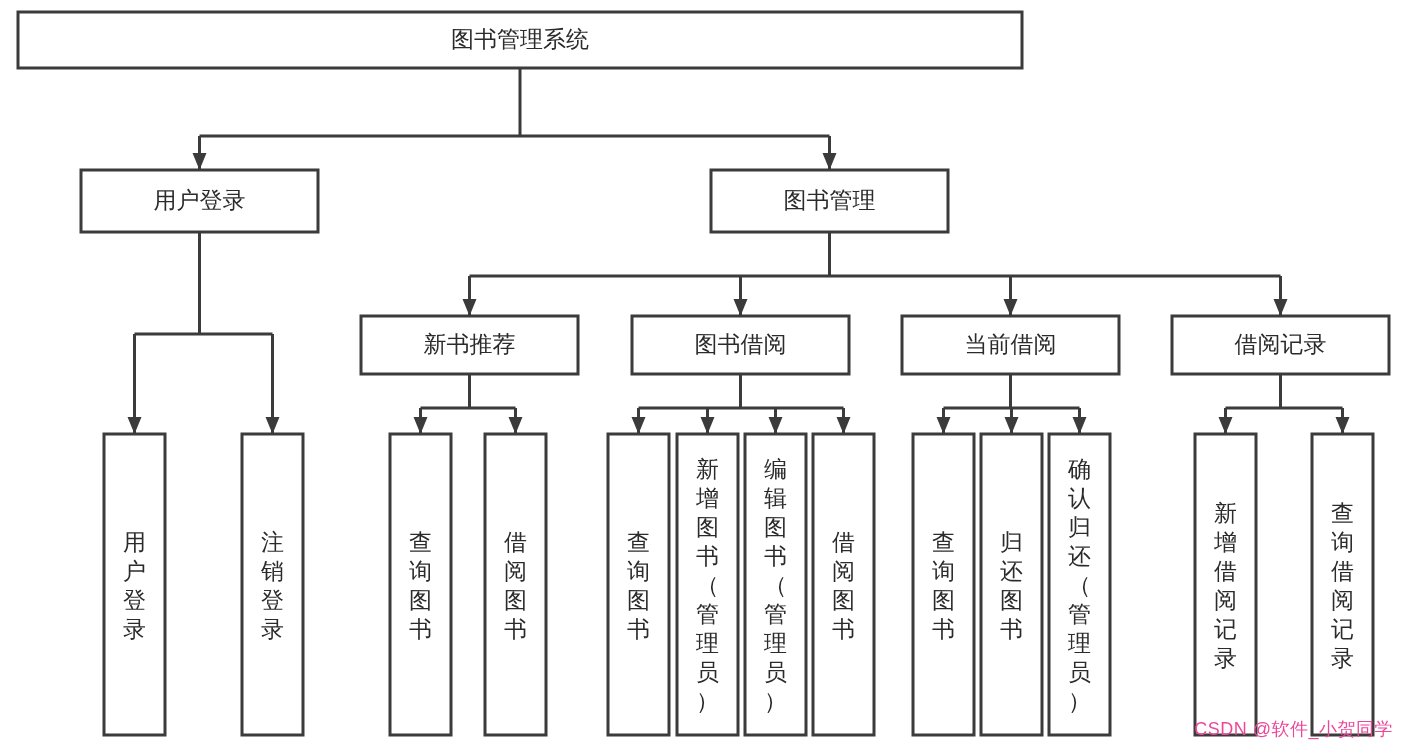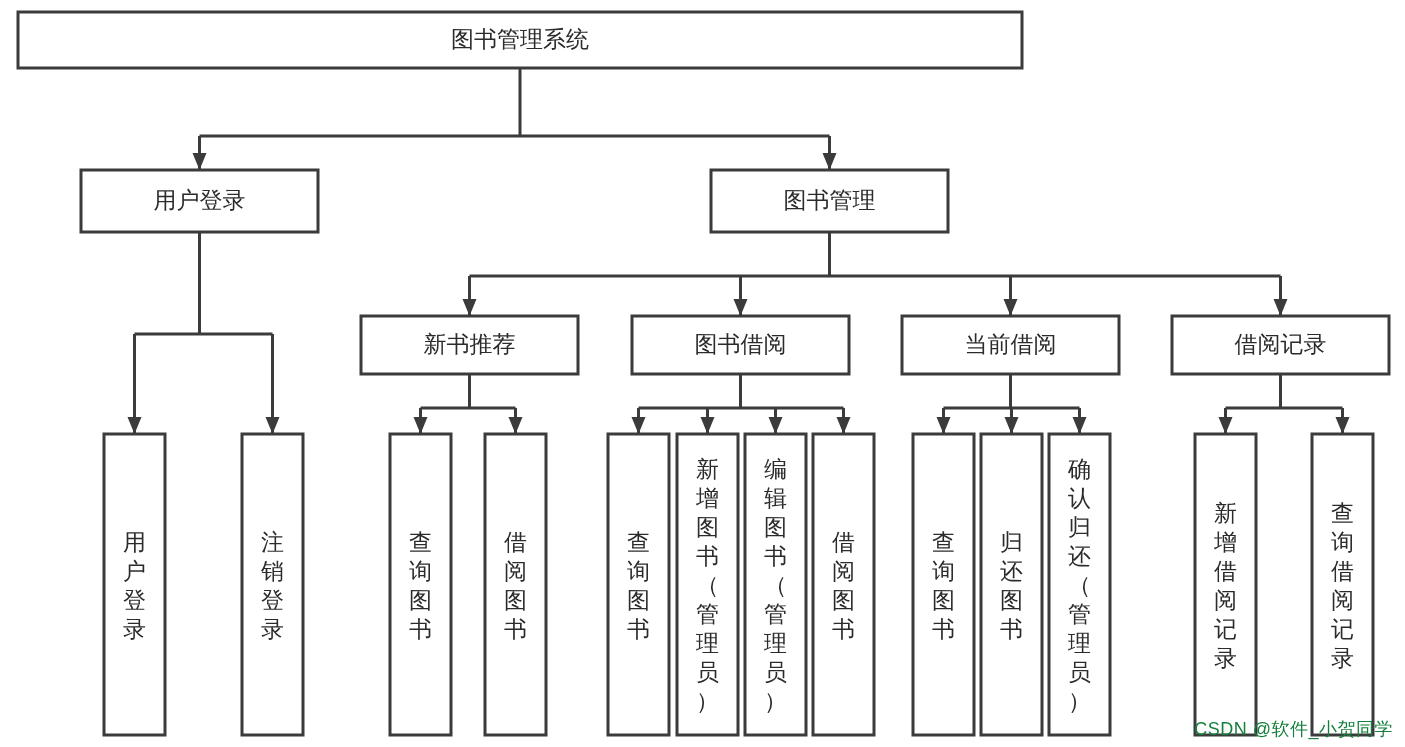--- a/index.html
+++ b/index.html
@@ -54,21 +54,21 @@
     font-size: 23px;
     fill: #2b2b2b;
     text-anchor: middle;
   }
   .watermark {
     position: absolute;
     right: 12px;
     bottom: 6px;
     font-family: "Liberation Sans", "DejaVu Sans", sans-serif;
     font-size: 18px;
-    color: #15803d;
+    color: #ec4899;
     white-space: nowrap;
     letter-spacing: 0.5px;
     pointer-events: none;
     text-align: right;
   }
 </style>
 </head>
 <body>
 
 <div id="diagram-root">

